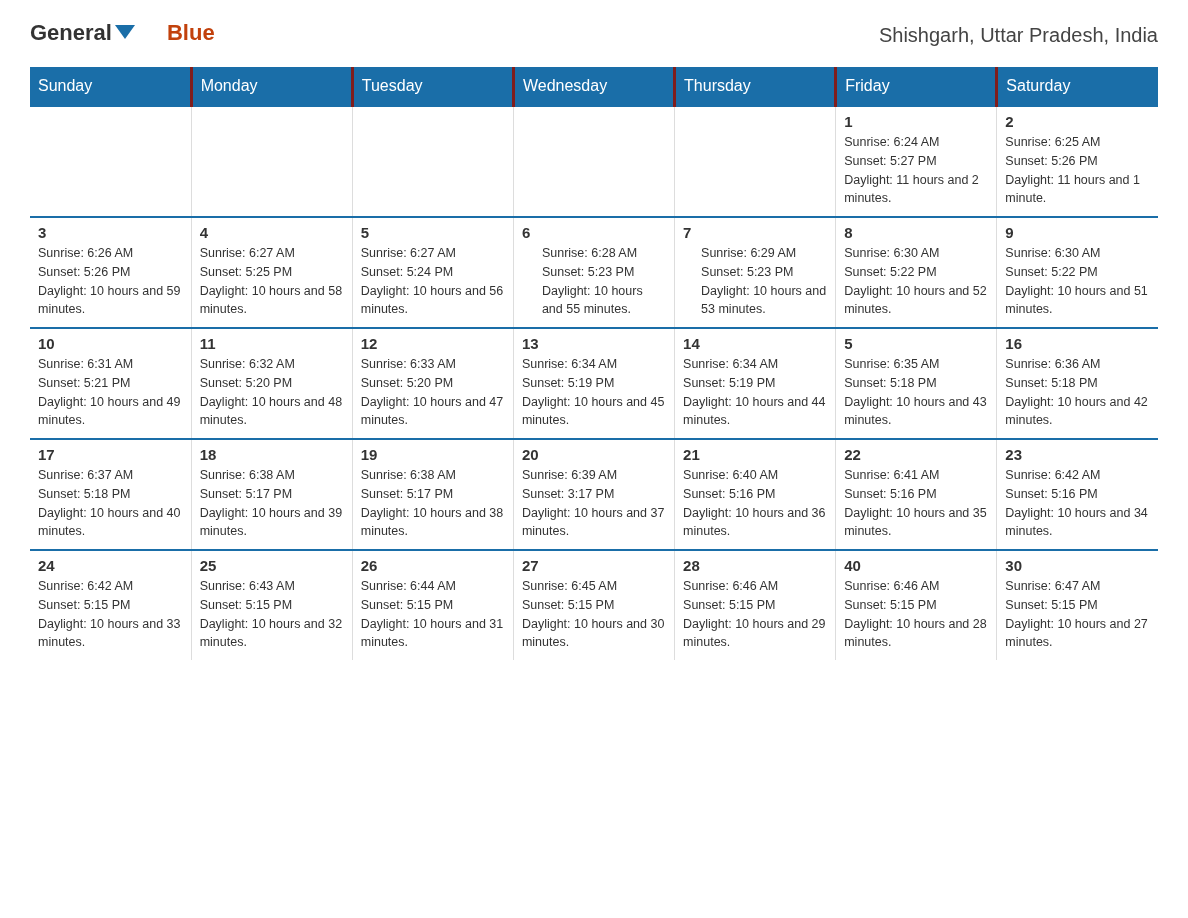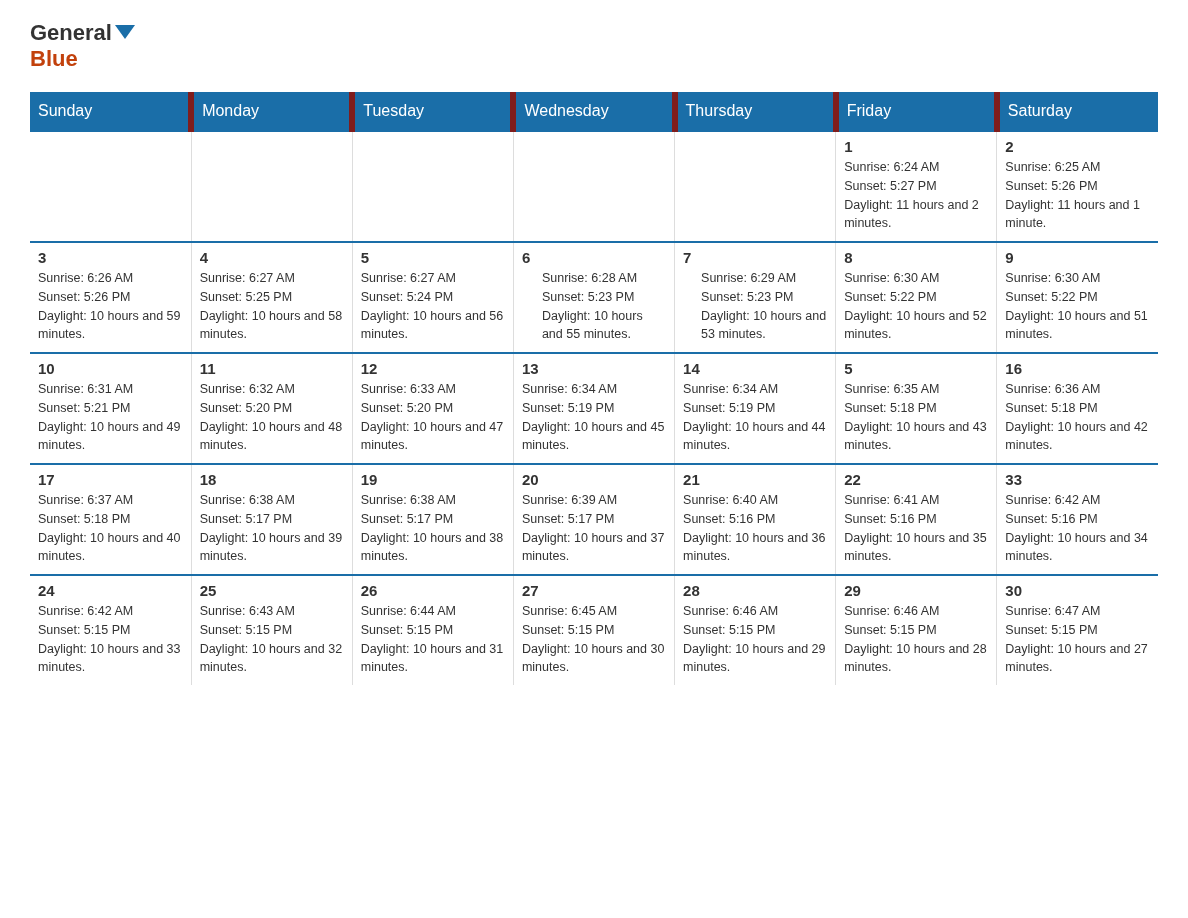--- a/index.html
+++ b/index.html
@@ -11,22 +11,23 @@
       padding: 20px 30px;
     }
     .header {
       display: flex;
       justify-content: space-between;
       align-items: flex-start;
       margin-bottom: 20px;
     }
     .logo {
       display: flex;
-      flex-direction: column;
+      flex-direction: row;
       align-items: flex-start;
+      gap: 32px;
     }
     .logo-general {
       font-size: 22px;
       font-weight: bold;
       color: #333;
       display: flex;
       align-items: center;
     }
     .logo-arrow {
       width: 0;
@@ -61,21 +62,21 @@
       border-collapse: collapse;
       table-layout: fixed;
     }
     .calendar-table thead tr th {
       background-color: #1a6ea8;
       color: #fff;
       font-size: 16px;
       font-weight: normal;
       padding: 10px 8px;
       text-align: left;
-      border-right: 6px solid #7f1d1d;
+      border-right: 3px solid #7f1d1d;
     }
     .calendar-table thead tr th:last-child {
       border-right: none;
     }
     .calendar-table tbody tr td {
       vertical-align: top;
       padding: 6px 8px 8px 8px;
       font-size: 13px;
       color: #333;
       border-top: 2px solid #1a6ea8;
@@ -106,20 +107,21 @@
 
 <div class="header">
   <div class="logo">
     <div class="logo-general">
       <span>General</span>
       <div class="logo-arrow"></div>
     </div>
     <div class="logo-blue">Blue</div>
   </div>
   <div class="title-section">
+    <div class="location">Shishgarh, Uttar Pradesh, India</div>
   </div>
 </div>
 
 <table class="calendar-table">
   <thead>
     <tr>
     <th>Sunday</th>
         <th>Monday</th>
         <th>Tuesday</th>
         <th>Wednesday</th>
@@ -251,37 +253,37 @@
         </td>
         <td>
           <span class="day-number">19</span>
           <div class="day-info" style="white-space: pre-line;">Sunrise: 6:38 AM
 Sunset: 5:17 PM
 Daylight: 10 hours and 38 minutes.</div>
         </td>
         <td>
           <span class="day-number">20</span>
           <div class="day-info" style="white-space: pre-line;">Sunrise: 6:39 AM
-Sunset: 5:17 PM
+Sunset: 3:17 PM
 Daylight: 10 hours and 37 minutes.</div>
         </td>
         <td>
           <span class="day-number">21</span>
           <div class="day-info" style="white-space: pre-line;">Sunrise: 6:40 AM
 Sunset: 5:16 PM
 Daylight: 10 hours and 36 minutes.</div>
         </td>
         <td>
           <span class="day-number">22</span>
           <div class="day-info" style="white-space: pre-line;">Sunrise: 6:41 AM
 Sunset: 5:16 PM
 Daylight: 10 hours and 35 minutes.</div>
         </td>
         <td>
-          <span class="day-number">33</span>
+          <span class="day-number">23</span>
           <div class="day-info" style="white-space: pre-line;">Sunrise: 6:42 AM
 Sunset: 5:16 PM
 Daylight: 10 hours and 34 minutes.</div>
         </td>
       </tr>
       <tr>
         <td>
           <span class="day-number">24</span>
           <div class="day-info" style="white-space: pre-line;">Sunrise: 6:42 AM
 Sunset: 5:15 PM
@@ -305,21 +307,21 @@
 Sunset: 5:15 PM
 Daylight: 10 hours and 30 minutes.</div>
         </td>
         <td>
           <span class="day-number">28</span>
           <div class="day-info" style="white-space: pre-line;">Sunrise: 6:46 AM
 Sunset: 5:15 PM
 Daylight: 10 hours and 29 minutes.</div>
         </td>
         <td>
-          <span class="day-number">29</span>
+          <span class="day-number">40</span>
           <div class="day-info" style="white-space: pre-line;">Sunrise: 6:46 AM
 Sunset: 5:15 PM
 Daylight: 10 hours and 28 minutes.</div>
         </td>
         <td>
           <span class="day-number">30</span>
           <div class="day-info" style="white-space: pre-line;">Sunrise: 6:47 AM
 Sunset: 5:15 PM
 Daylight: 10 hours and 27 minutes.</div>
         </td>

